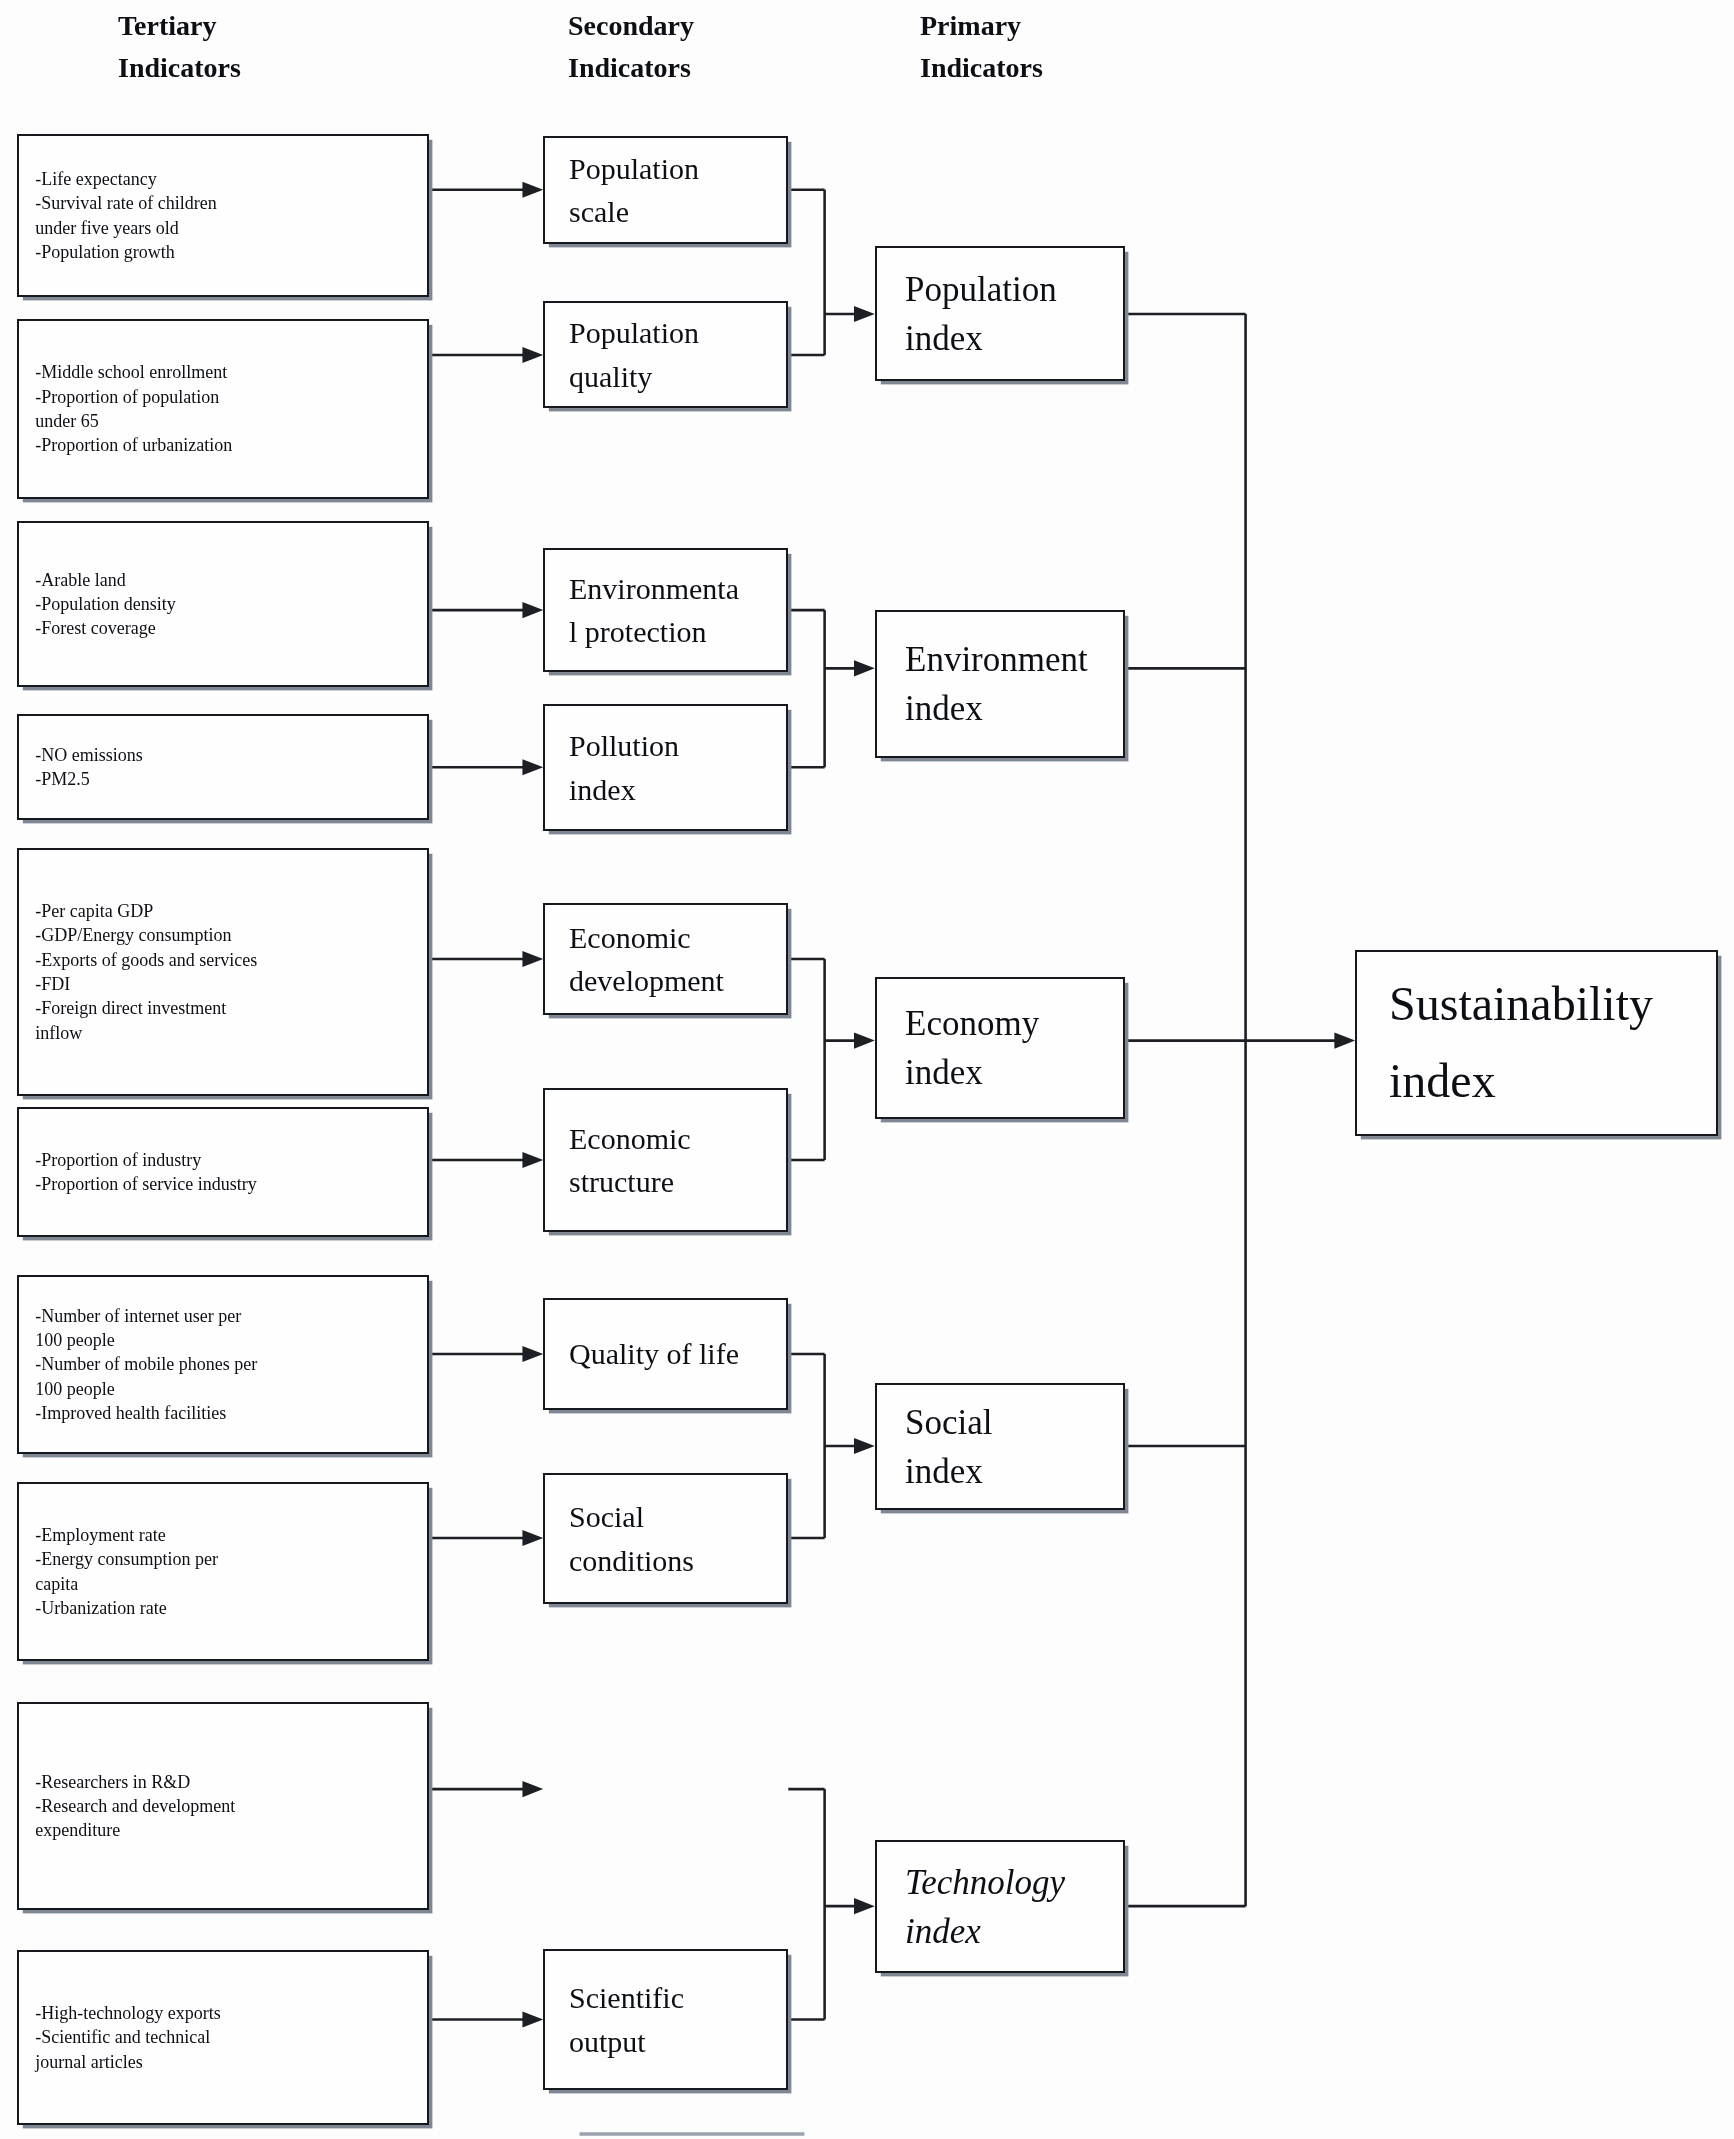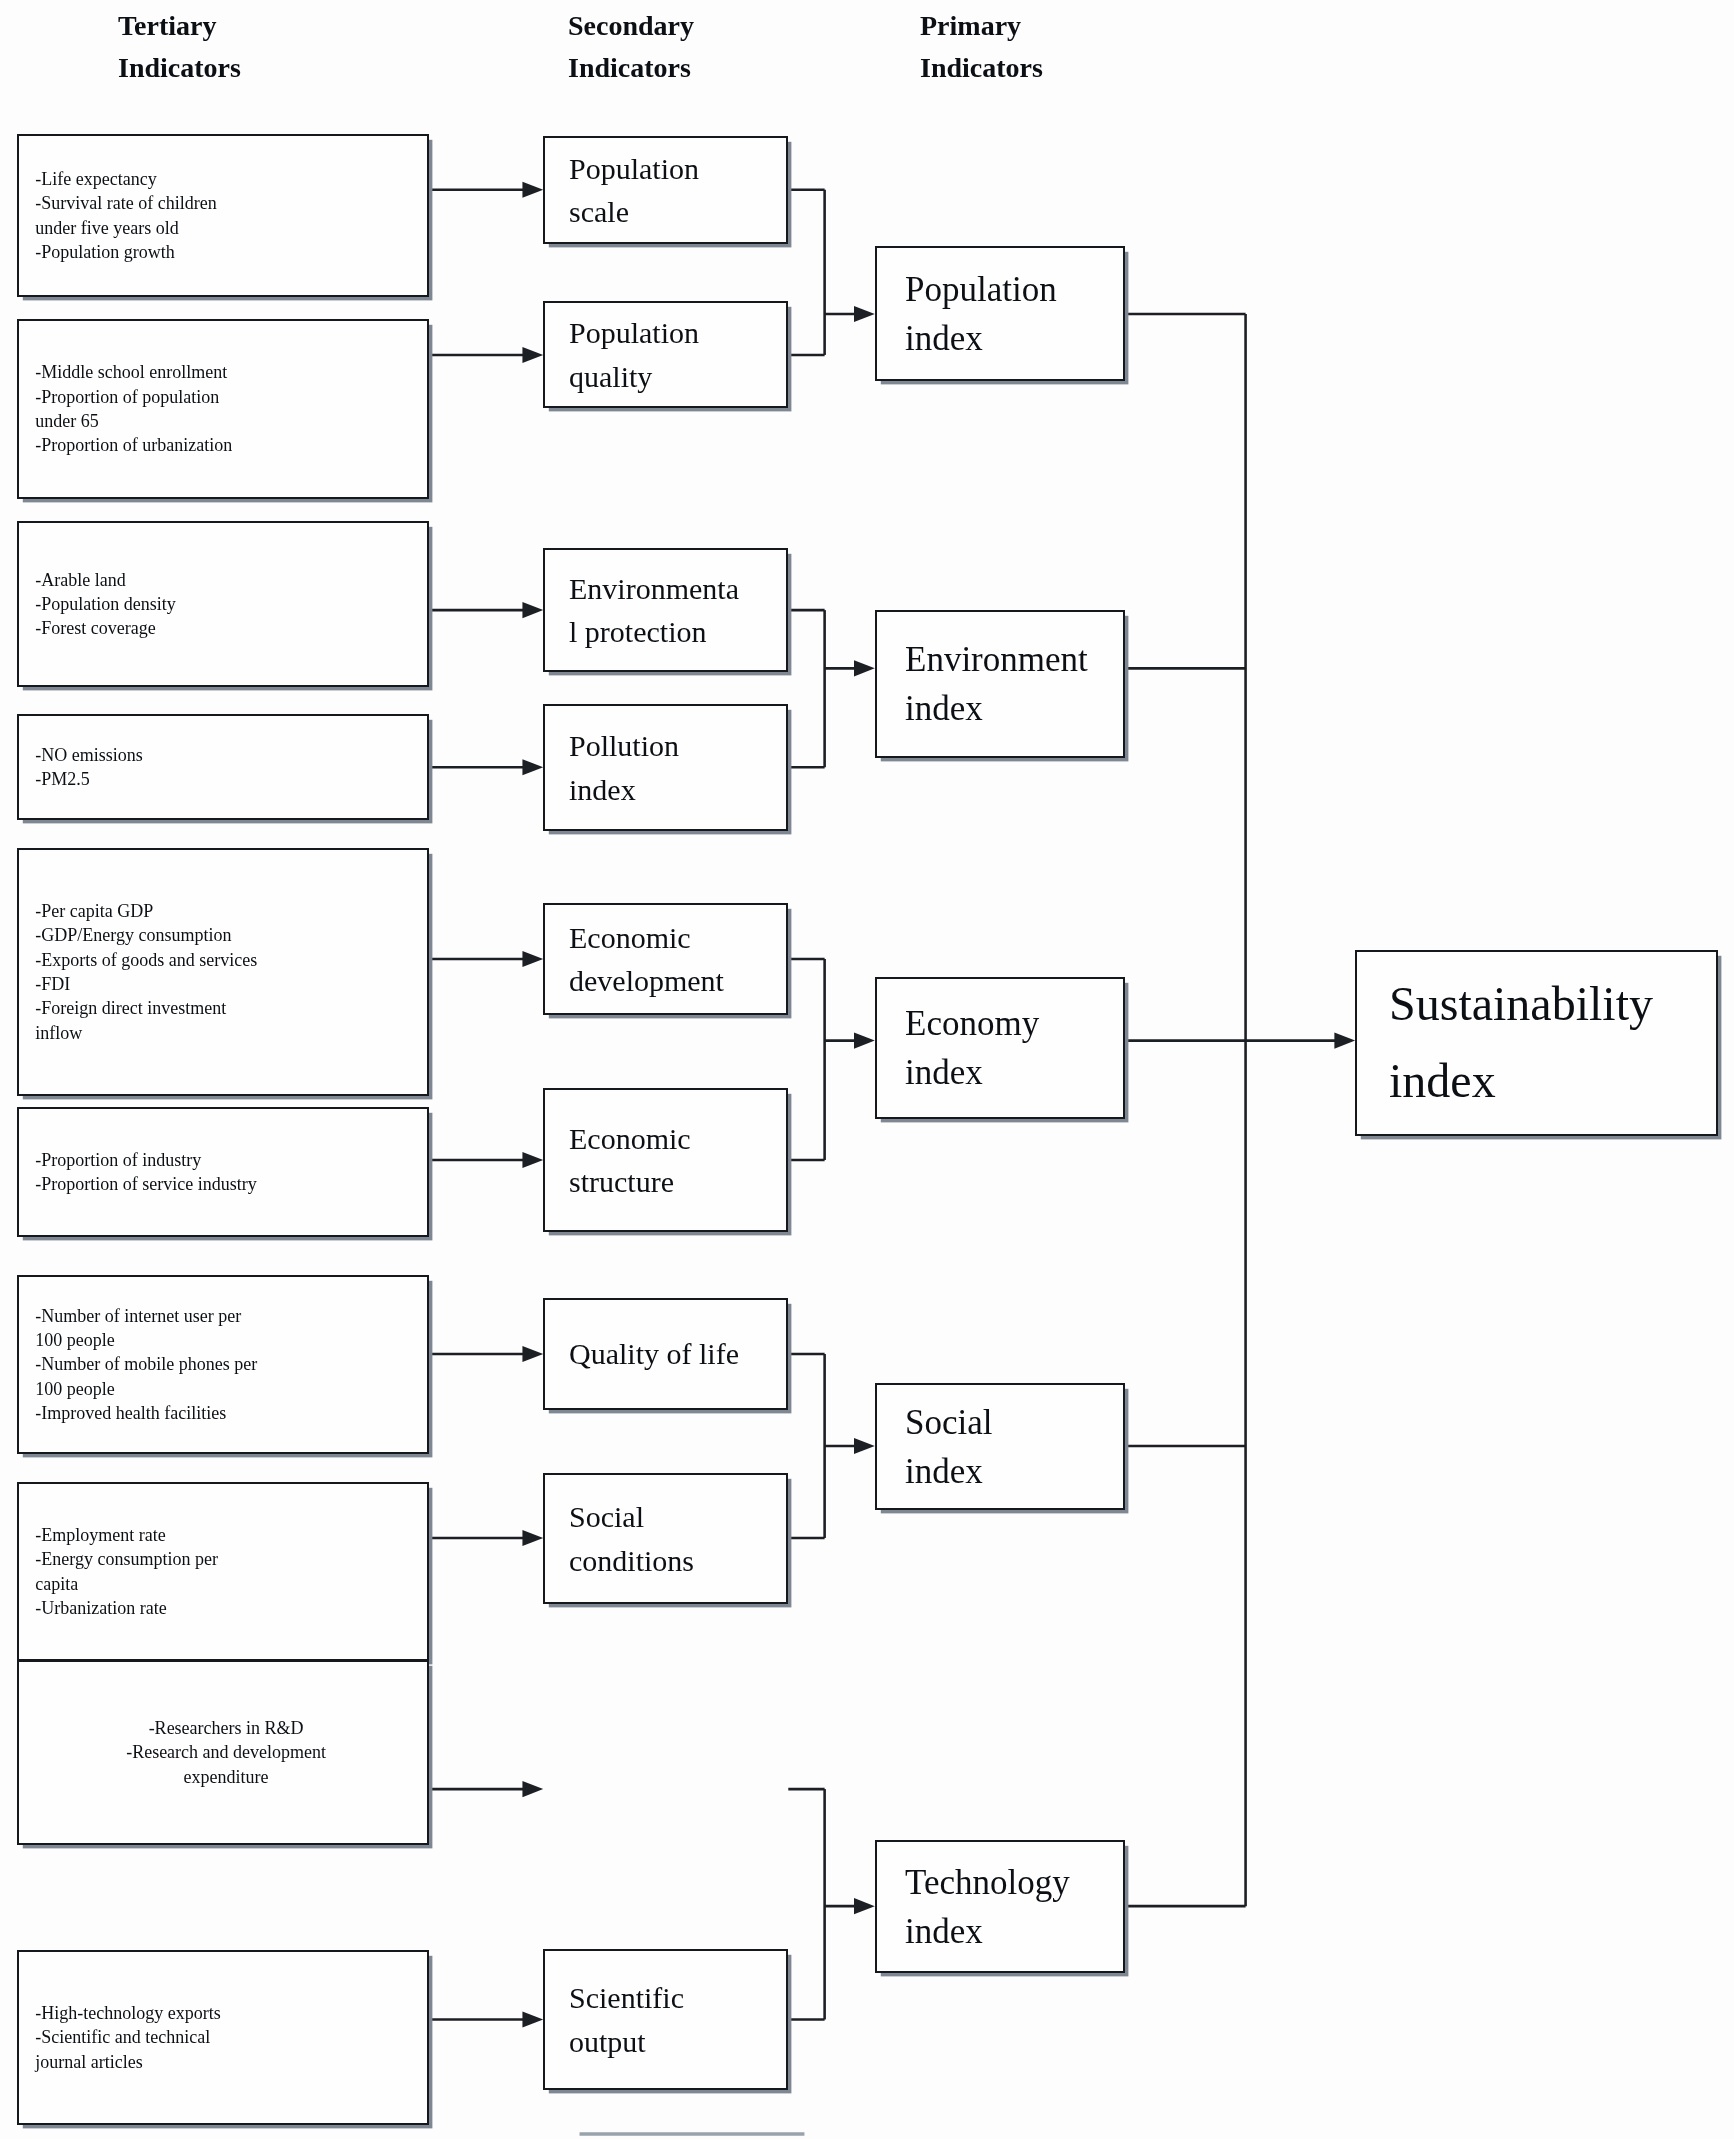--- a/index.html
+++ b/index.html
@@ -142,21 +142,21 @@
     <div>-Number of mobile phones per</div>
     <div>100 people</div>
     <div>-Improved health facilities</div>
   </div>
   <div class="box t-box" style="top: 1482px; height: 179px;">
     <div>-Employment rate</div>
     <div>-Energy consumption per</div>
     <div>capita</div>
     <div>-Urbanization rate</div>
   </div>
-  <div class="box t-box" style="top: 1660px; height: 185px; align-items: center;">
+  <div class="box t-box" style="top: 1702px; height: 208px;">
     <div>-Researchers in R&amp;D</div>
     <div>-Research and development</div>
     <div>expenditure</div>
   </div>
   <div class="box t-box" style="top: 1950px; height: 175px;">
     <div>-High-technology exports</div>
     <div>-Scientific and technical</div>
     <div>journal articles</div>
   </div>
 
@@ -205,21 +205,21 @@
     <div>index</div>
   </div>
   <div class="box p-box" style="top: 977px; height: 142px;">
     <div>Economy</div>
     <div>index</div>
   </div>
   <div class="box p-box" style="top: 1383px; height: 127px;">
     <div>Social</div>
     <div>index</div>
   </div>
-  <div class="box p-box" style="top: 1840px; height: 133px;">
+  <div class="box p-box" style="top: 1840px; height: 133px; font-style: italic;">
     <div>Technology</div>
     <div>index</div>
   </div>
 
   <div class="box f-box">
     <div>Sustainability</div>
     <div>index</div>
   </div>
 
 </div>

